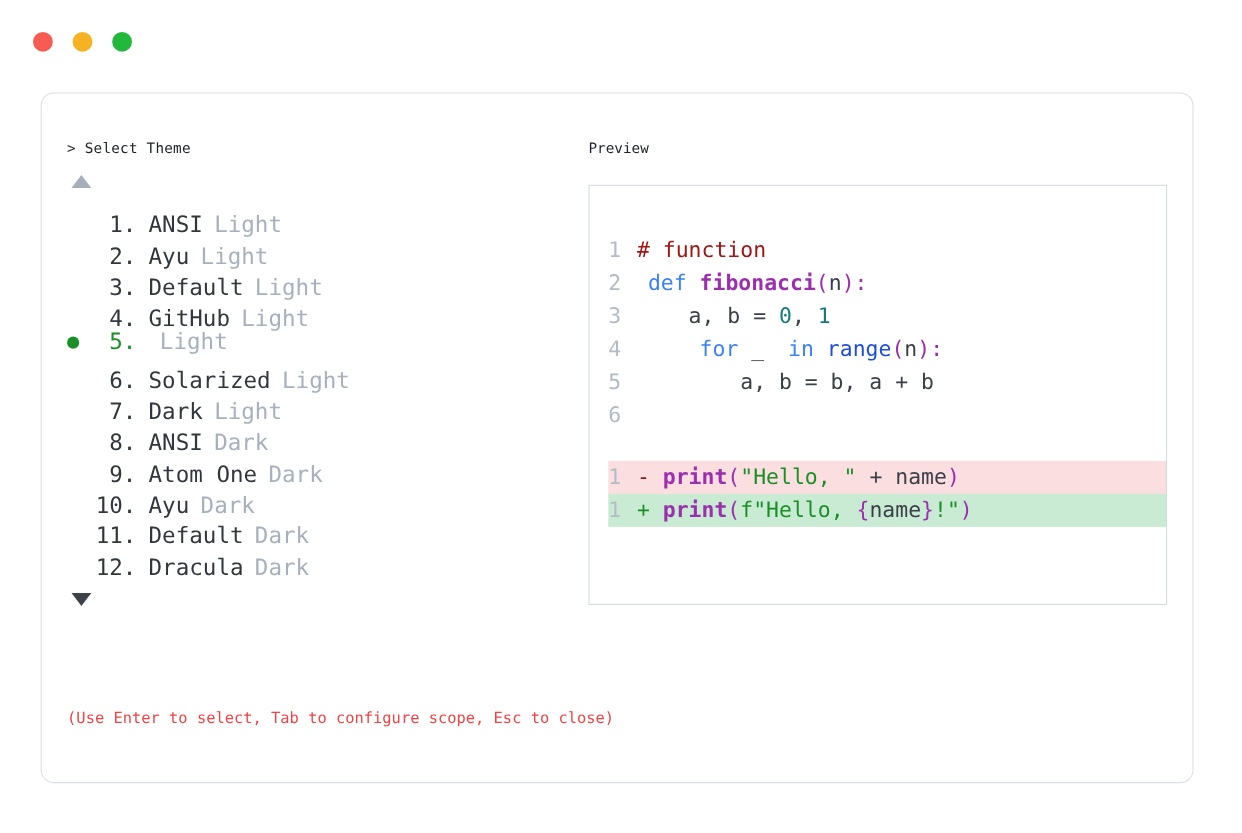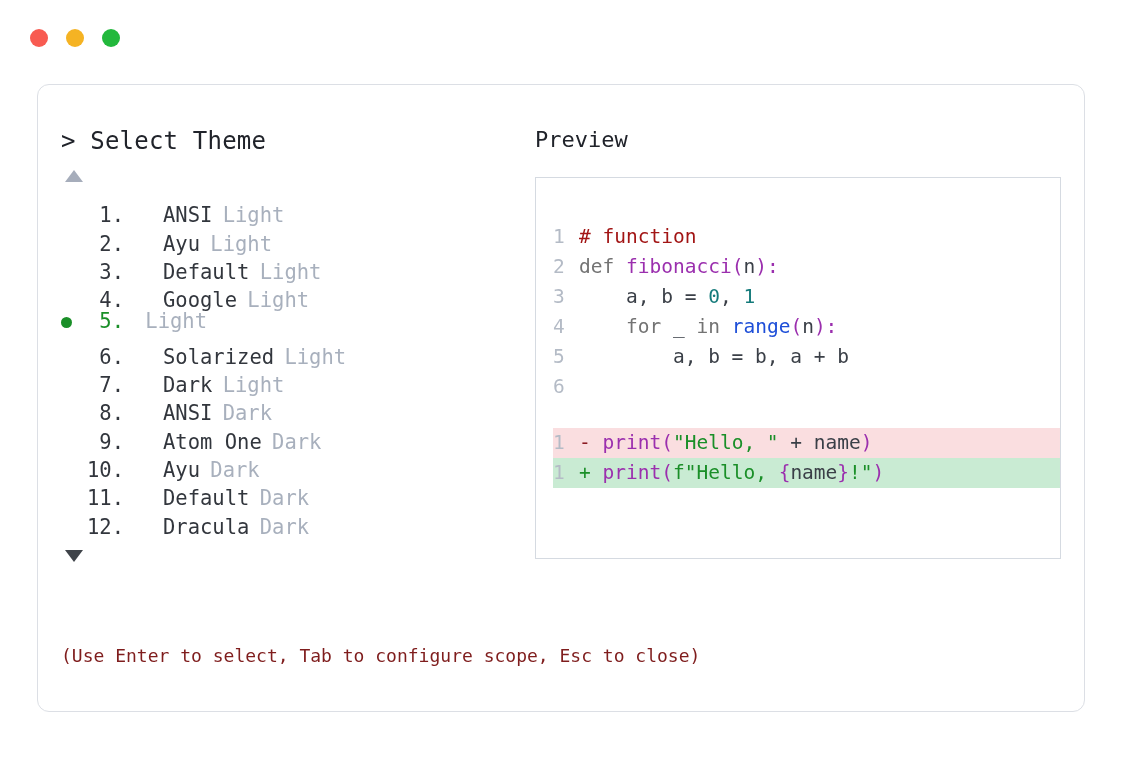--- a/index.html
+++ b/index.html
@@ -53,21 +53,21 @@
   }
 
   
   .picker {
     position: absolute;
     left: 23px;
     top: 44px;
     width: 470px;
   }
   .prompt {
-    font-size: 24px;
+    font-size: 13px;
     color: #20232a;
     letter-spacing: 0.2px;
     line-height: 1;
     white-space: pre;
   }
   .arrow-up, .arrow-down {
     width: 0; height: 0;
     border-left: 9px solid transparent;
     border-right: 9px solid transparent;
     margin-left: 4px;
@@ -111,42 +111,42 @@
   }
   .idx {
     width: 48px;
     flex: 0 0 48px;
     text-align: right;
     color: #32363d;
     padding-right: 11px;
     box-sizing: border-box;
   }
   .idx.sel { color: #1a8f28; }
-  .tname { color: #32363d; margin-left: 28px; }
+  .tname { color: #32363d; }
   .tname.sel { color: #1a8f28; }
   .tvariant { color: #a8b0bd; padding-left: 10.3px; text-align: right; }
 
   .hint {
     position: absolute;
     left: 23px;
     top: 560px;
-    font-size: 18px;
-    color: #7f1d1d;
+    font-size: 14px;
+    color: #ef4444;
     white-space: pre;
   }
 
   
   .preview-wrap {
     position: absolute;
     left: 497px;
     top: 44px;
     width: 528px;
   }
   .preview-label {
-    font-size: 22px;
+    font-size: 13px;
     color: #20232a;
     line-height: 1;
     white-space: pre;
   }
   .code-panel {
     margin-top: 26px;
     width: 526px;
     height: 382px;
     box-sizing: border-box;
     border: 1.5px solid #d5dae1;
@@ -172,22 +172,22 @@
   
   .diff-row { display: flex; white-space: pre; height: 30px; line-height: 30px; font-size: 19.5px; }
   .diff-del { background: #fadee0; }
   .diff-add { background: #c9ebd3; }
   .diff-del .ln, .diff-add .ln { color: #b4bbc6; }
   .sign-del { color: #8b1a22; }
   .sign-add { color: #1a8f28; }
 
   
   .tok-comment  { color: #a21515; }
-  .tok-keyword  { color: #737373; }
-  .tok-func     { color: #9b2fae; }
+  .tok-keyword  { color: #3b82f6; margin-left: 10px; }
+  .tok-func     { color: #9b2fae; font-weight: bold; }
   .tok-builtin  { color: #1d4ed8; }
   .tok-punct    { color: #9b2fae; }
   .tok-number   { color: #147a7a; }
   .tok-string   { color: #1a8f28; }
   .tok-plain    { color: #3a3f47; }
 </style>
 </head>
 <body>
 
 <div class="titlebar">
@@ -199,21 +199,21 @@
 <div class="card">
   <div class="card-inner">
 
     <div class="picker">
       <div class="prompt">&gt; Select Theme</div>
       <div class="arrow-up"></div>
       <ul class="theme-list">
           <li class="theme-row"><span class="bullet-cell"></span><span class="idx">1.</span><span class="tname">ANSI</span><span class="tvariant">Light</span></li>
           <li class="theme-row"><span class="bullet-cell"></span><span class="idx">2.</span><span class="tname">Ayu</span><span class="tvariant">Light</span></li>
           <li class="theme-row"><span class="bullet-cell"></span><span class="idx">3.</span><span class="tname">Default</span><span class="tvariant">Light</span></li>
-          <li class="theme-row"><span class="bullet-cell"></span><span class="idx">4.</span><span class="tname">Google</span><span class="tvariant">Light</span></li>
+          <li class="theme-row"><span class="bullet-cell"></span><span class="idx">4.</span><span class="tname">GitHub</span><span class="tvariant">Light</span></li>
           <li class="theme-row"><span class="bullet-cell"><span class="bullet"></span></span><span class="idx sel">5.</span><span class="tvariant">Light</span></li>
           <li class="theme-row"><span class="bullet-cell"></span><span class="idx">6.</span><span class="tname">Solarized</span><span class="tvariant">Light</span></li>
           <li class="theme-row"><span class="bullet-cell"></span><span class="idx">7.</span><span class="tname">Dark</span><span class="tvariant">Light</span></li>
           <li class="theme-row"><span class="bullet-cell"></span><span class="idx">8.</span><span class="tname">ANSI</span><span class="tvariant">Dark</span></li>
           <li class="theme-row"><span class="bullet-cell"></span><span class="idx">9.</span><span class="tname">Atom One</span><span class="tvariant">Dark</span></li>
           <li class="theme-row"><span class="bullet-cell"></span><span class="idx">10.</span><span class="tname">Ayu</span><span class="tvariant">Dark</span></li>
           <li class="theme-row"><span class="bullet-cell"></span><span class="idx">11.</span><span class="tname">Default</span><span class="tvariant">Dark</span></li>
           <li class="theme-row"><span class="bullet-cell"></span><span class="idx">12.</span><span class="tname">Dracula</span><span class="tvariant">Dark</span></li>
         </ul>
       <div class="arrow-down"></div>

